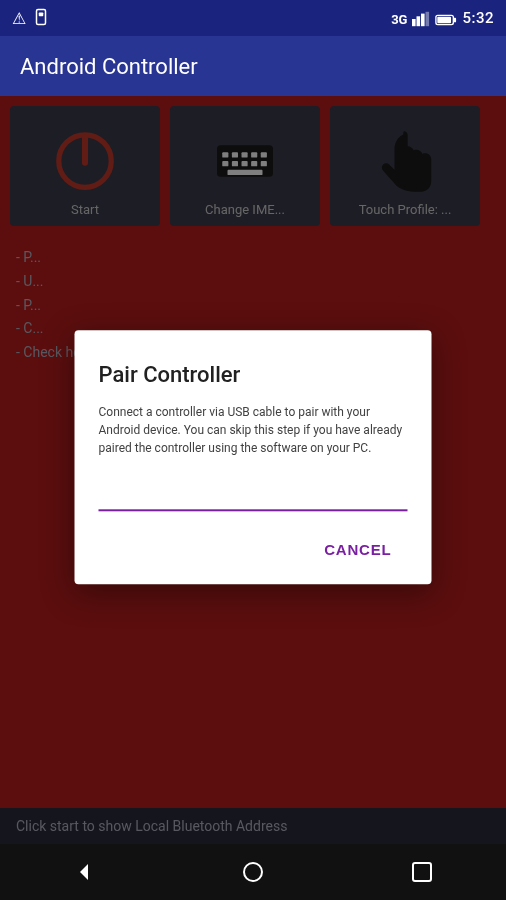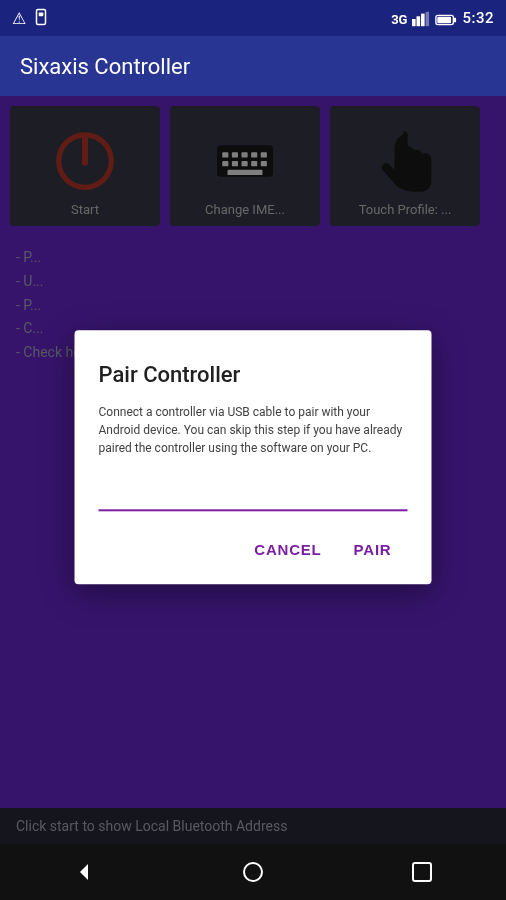--- a/index.html
+++ b/index.html
@@ -59,21 +59,21 @@
     .app-title {
       color: white;
       font-size: 22px;
       font-weight: 400;
     }
 
     
     .main-content {
       width: 100%;
       height: calc(900px - 36px - 60px - 56px);
-      background: #6d28d9;
+      background: #b91c1c;
       position: relative;
       overflow: hidden;
     }
 
     
     .icon-grid {
       display: flex;
       flex-direction: row;
       padding: 10px;
       gap: 10px;
@@ -255,21 +255,21 @@
     <svg width="22" height="14" viewBox="0 0 24 14">
       <rect x="1" y="2" width="19" height="10" rx="2" fill="none" stroke="white" stroke-width="1.5"></rect>
       <rect x="20" y="4.5" width="3" height="5" rx="1" fill="white"></rect>
       <rect x="2.5" y="3.5" width="15" height="7" rx="1" fill="white"></rect>
     </svg>
     <span class="status-time">5:32</span>
   </div>
 </div>
 
 <div class="app-bar">
-  <span class="app-title">Sixaxis Controller</span>
+  <span class="app-title">Android Controller</span>
 </div>
 
 <div class="main-content">
 
   <div class="icon-grid">
 
     <div class="icon-tile">
       <svg viewBox="0 0 80 80" fill="none">
         <circle cx="40" cy="40" r="30" stroke="#c0392b" stroke-width="6" fill="none"></circle>
         <line x1="40" y1="14" x2="40" y2="42" stroke="#c0392b" stroke-width="7" stroke-linecap="round"></line>
@@ -320,21 +320,20 @@
   <div class="dialog">
     <div class="dialog-title">Pair Controller</div>
     <div class="dialog-body">Connect a controller via USB cable to pair with your Android device. You can skip this step if you have already paired the controller using the software on your PC.</div>
 
     <div class="dialog-input-container">
       <input type="text" class="dialog-input" placeholder="" style="">
     </div>
 
     <div class="dialog-actions">
       <button class="dialog-btn">CANCEL</button>
-      <button class="dialog-btn">PAIR</button>
     </div>
   </div>
 
 </div>
 
 <div class="nav-bar">
   <button class="nav-btn">
     <svg width="24" height="24" viewBox="0 0 24 24">
       <polygon points="16,4 8,12 16,20" fill="white"></polygon>
     </svg>

